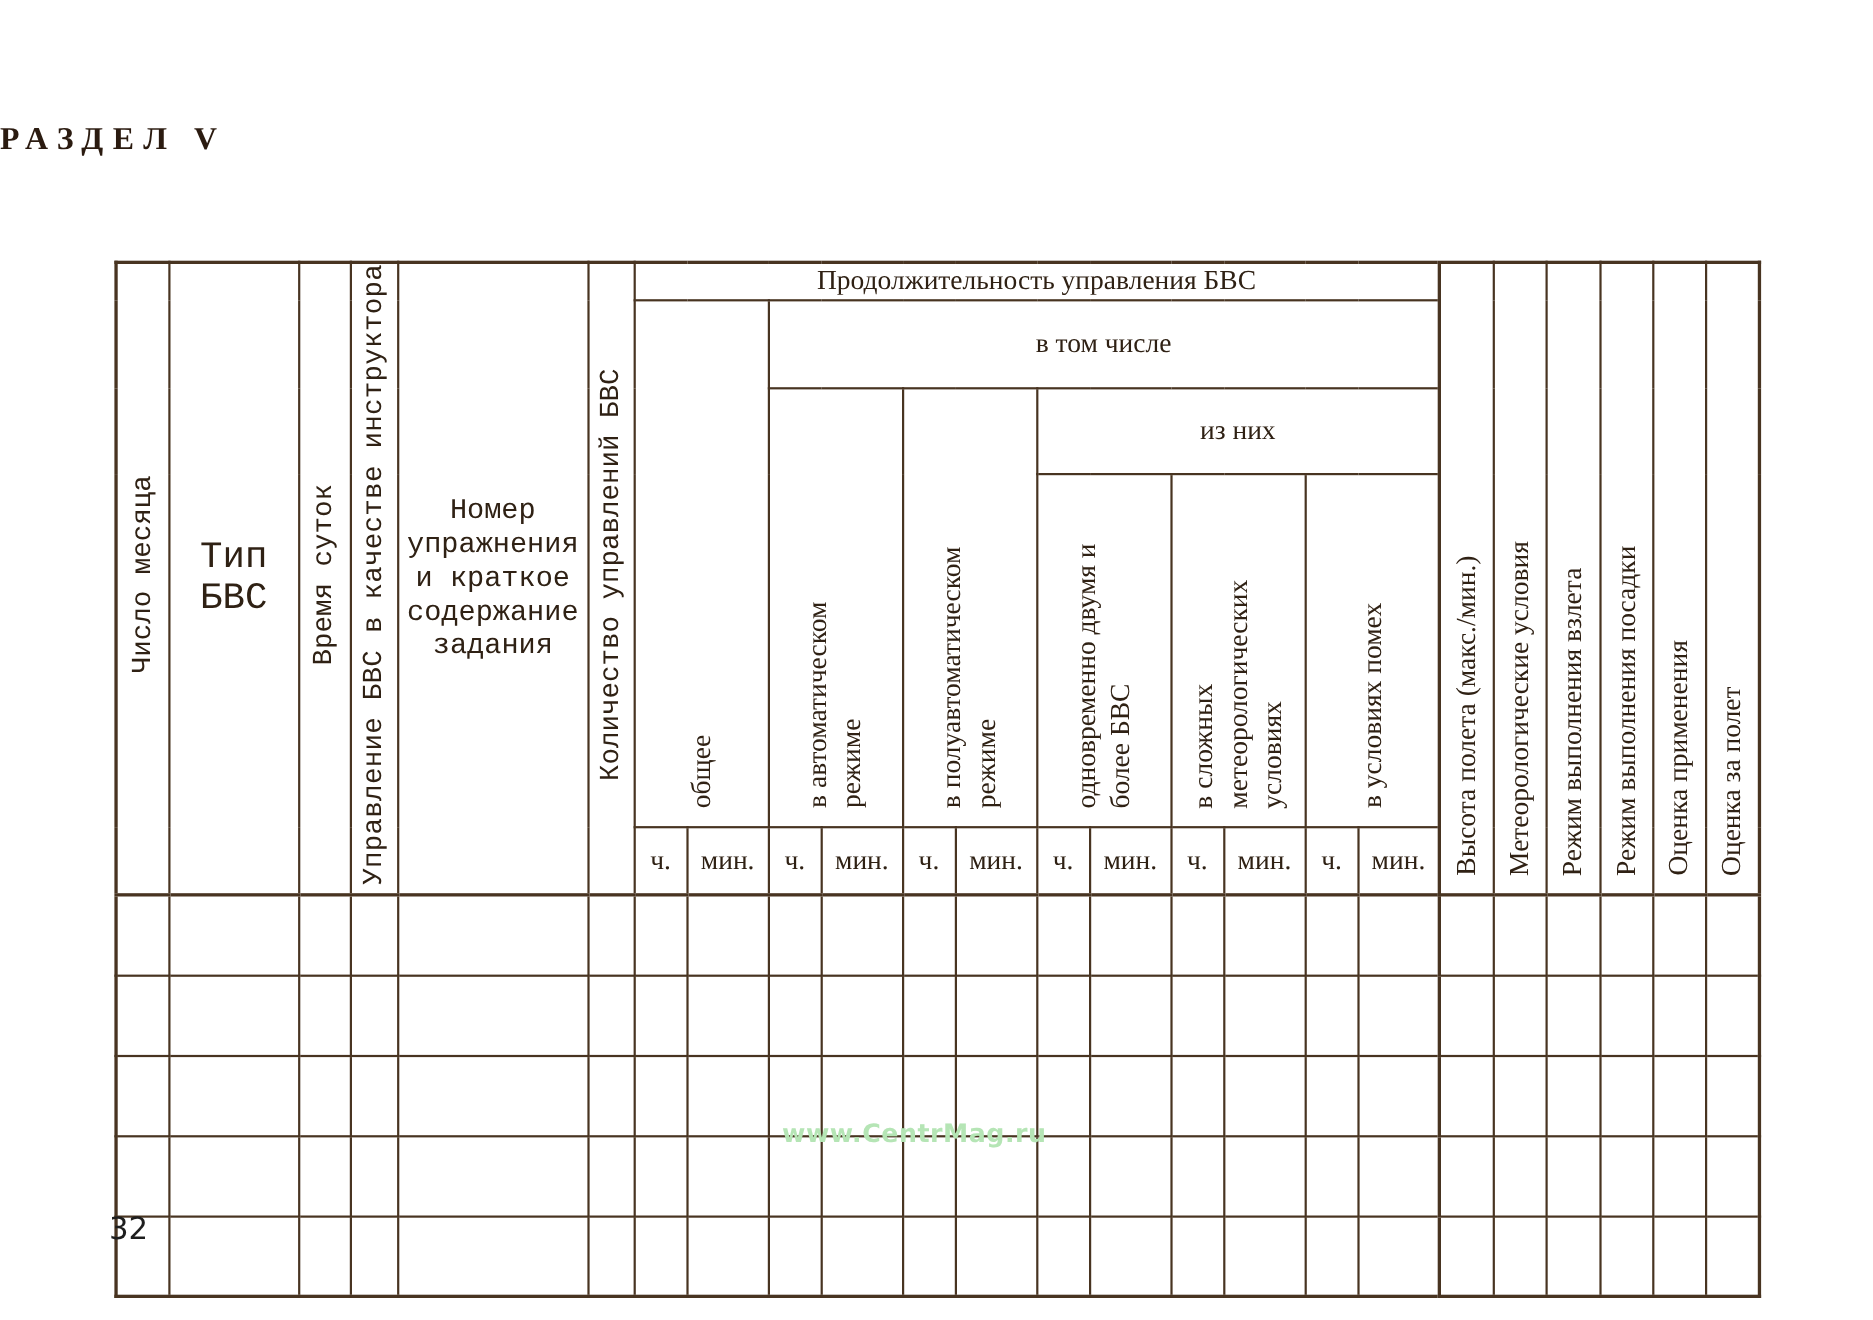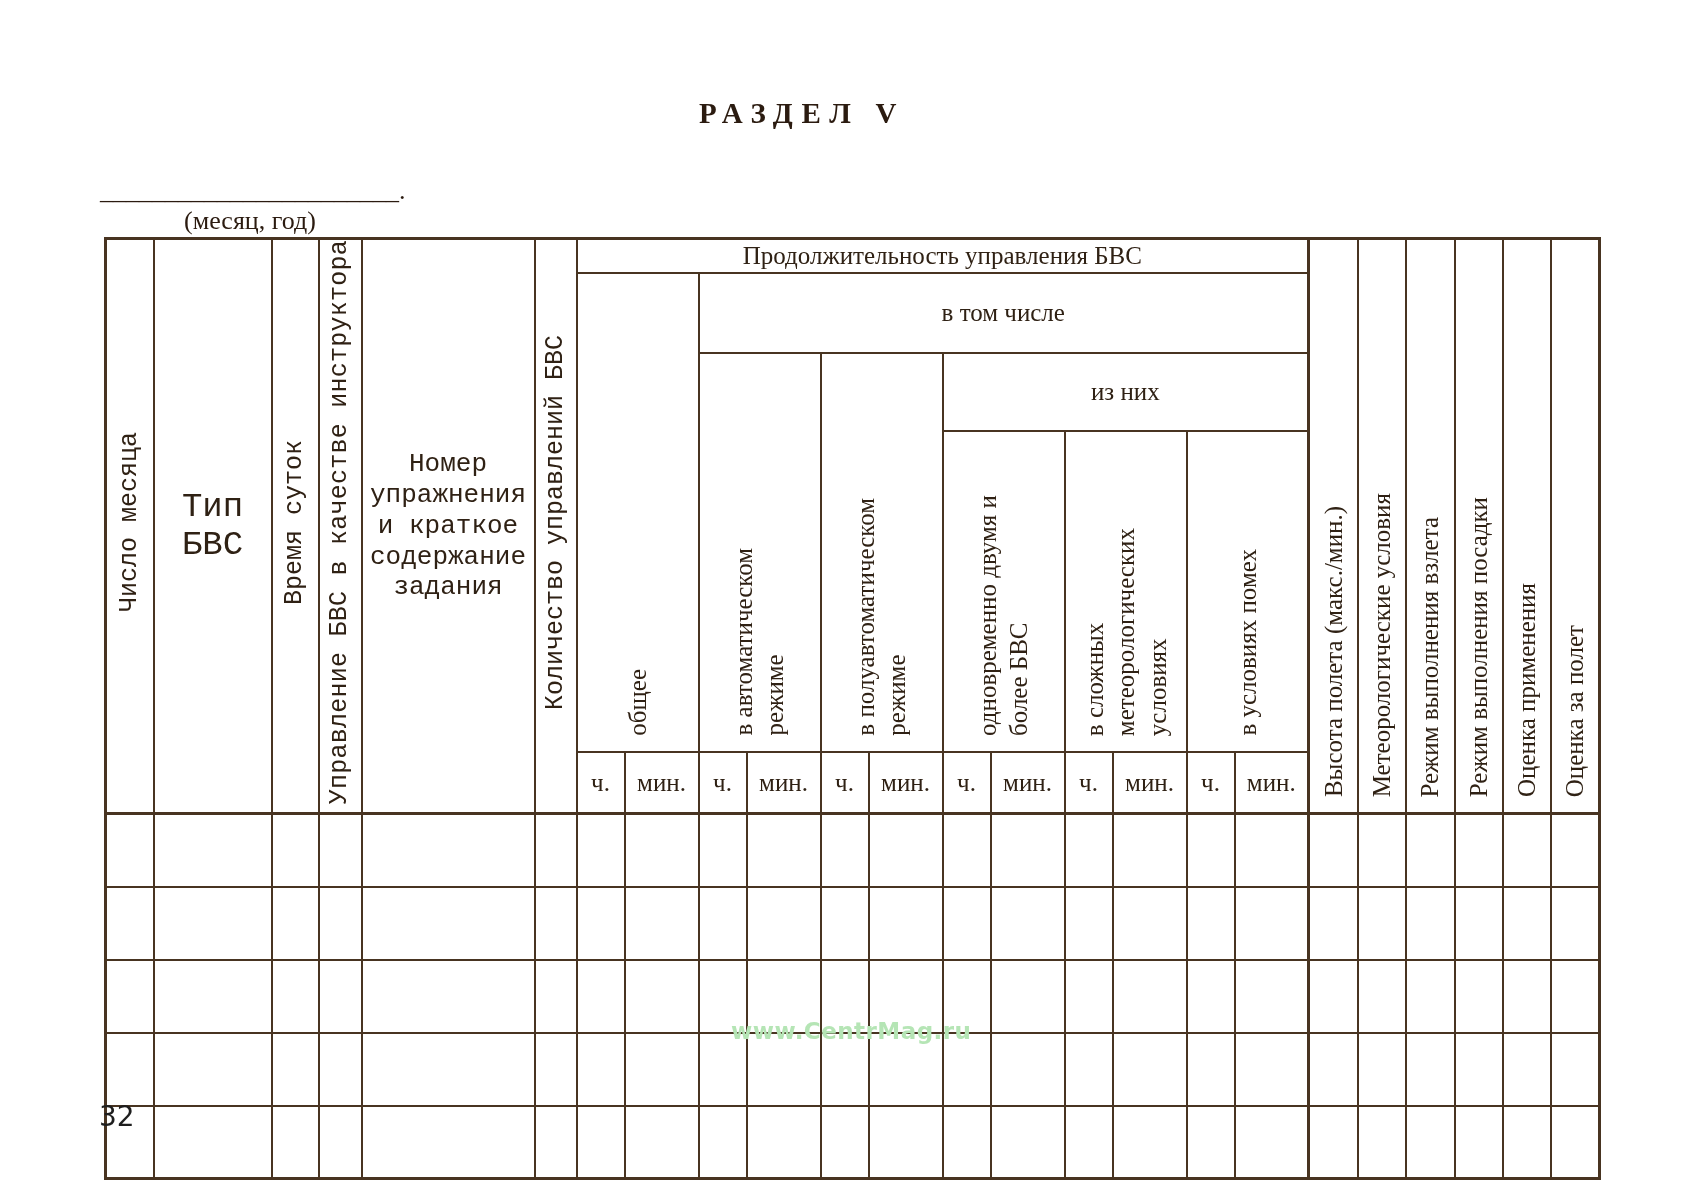--- a/index.html
+++ b/index.html
@@ -9,24 +9,22 @@
     height: 1200px;
     background: #ffffff;
     font-family: "Liberation Serif", "DejaVu Serif", serif;
     color: #2f2114;
     overflow: hidden;
   }
 
   
   .title-block {
     position: absolute;
-    left: 0; top: 98px;
+    left: 0; top: 111px;
     width: 1526px;
-    text-align: center;
-    padding-left: 39px;
   }
   .section-heading {
     font-size: 29px;
     font-weight: bold;
     letter-spacing: 0.30em;
     color: #2b1b10;
     line-height: 1.05;
   }
   .page-title {
     font-size: 43px;
@@ -111,43 +109,39 @@
   .page-number {
     position: absolute;
     left: 99px; top: 1100px;
     font-family: "DejaVu Sans", "Liberation Sans", sans-serif;
     font-size: 28px;
     color: #1e1e1e;
     text-align: right;
   }
   .watermark {
     position: absolute;
-    left: 731px; top: 1018px;
+    left: 711px; top: 1018px;
     font-family: "DejaVu Sans", "Liberation Sans", sans-serif;
     font-weight: bold;
     font-size: 23px;
     letter-spacing: 0.02em;
     color: #b5e5b5;
     z-index: 6;
     pointer-events: none;
   }
 </style>
 </head>
 <body>
 
 <div class="page">
 
   <div class="title-block">
     <div class="section-heading">РАЗДЕЛ V</div>
   </div>
 
-  <div class="date-line">
-    <div class="date-blank">_______________________.</div>
-    <div class="date-caption">(месяц, год)</div>
-  </div>
 
   <div class="table-wrap">
     <table class="paper-table" id="work-table">
       <colgroup>
         <col style="width:48px">
           <col style="width:118px">
           <col style="width:47px">
           <col style="width:43px">
         <col style="width:173px">
           <col style="width:42px">

